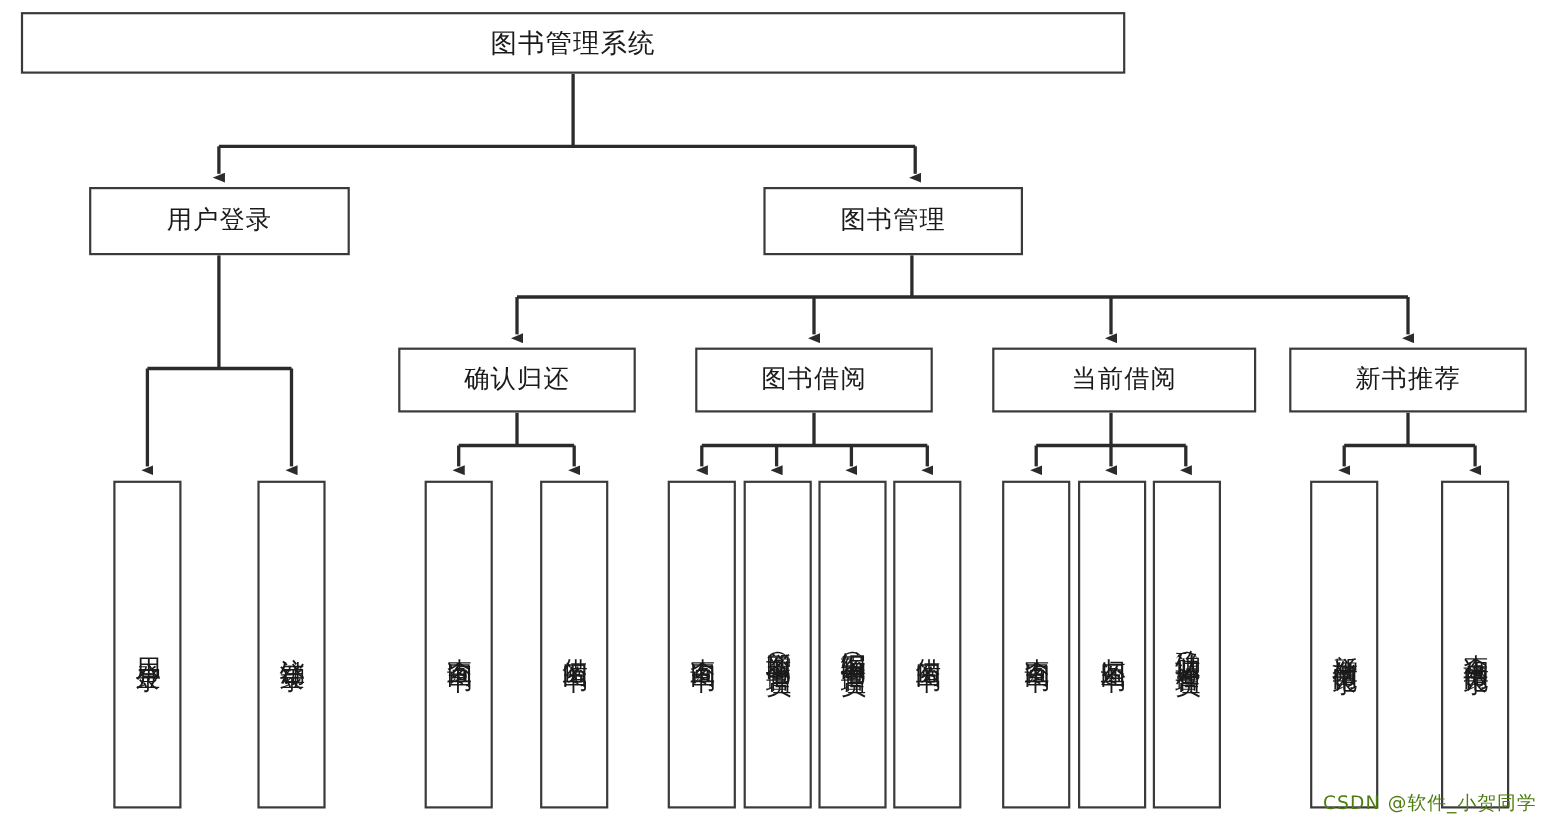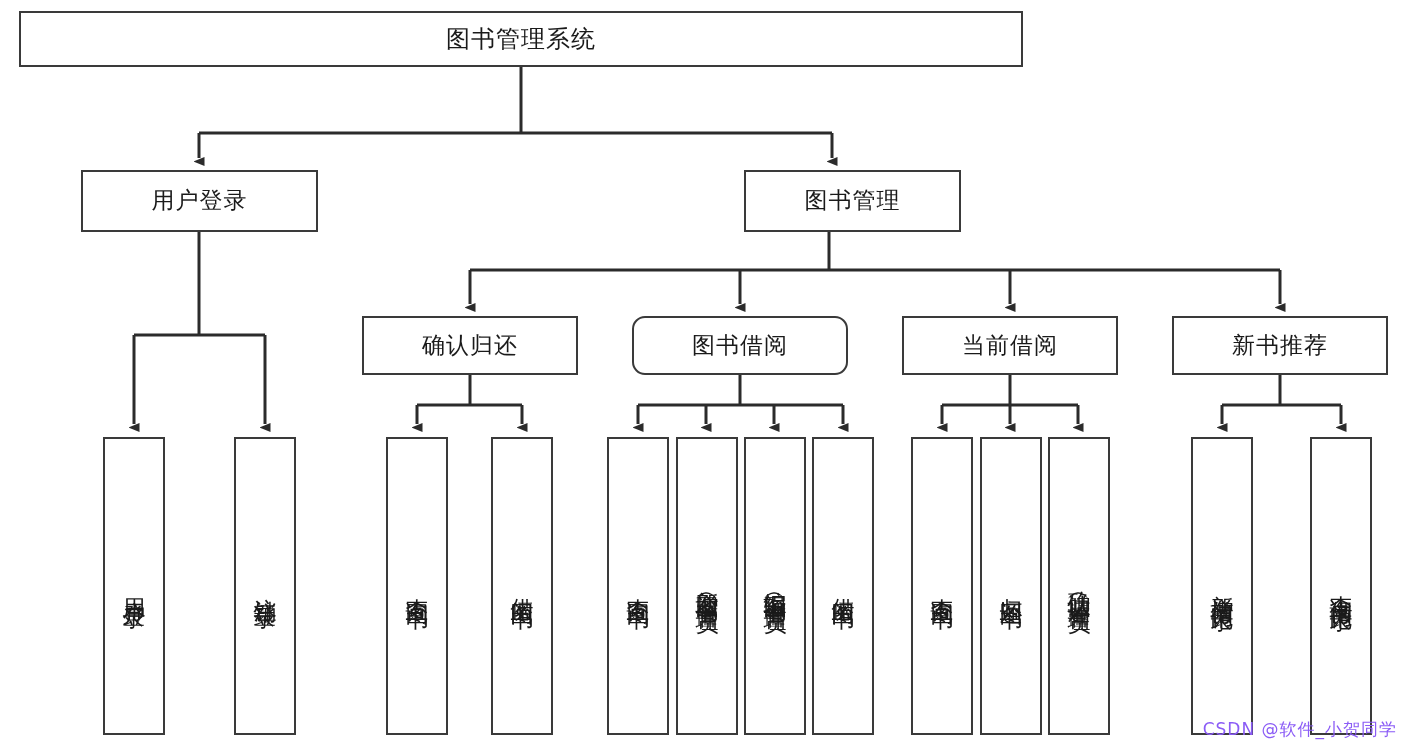--- a/index.html
+++ b/index.html
@@ -51,21 +51,21 @@
   .node.vert .vtext{
     writing-mode:vertical-rl;
     text-orientation:upright;
     display:block;
   }
   .watermark{
     position:absolute;
     right:8px;
     bottom:6px;
     font-size:17px;
-    color:#8b5cf6;
+    color:#4d7c0f;
     letter-spacing:1px;
     z-index:5;
     white-space:nowrap;
     font-family:"DejaVu Sans","Liberation Sans",sans-serif;
   }
 </style>
 </head>
 <body>
 
 <div id="canvas">
@@ -120,31 +120,31 @@
     </g>
   </svg>
 
   <div class="node horiz root" style="left:19px;top:11px;width:1004px;height:56px;">
     <span>图书管理系统</span>
   </div>
 
   <div class="node horiz" style="left:81px;top:170px;width:237px;height:62px;">
     <span>用户登录</span>
   </div>
-  <div class="node horiz" style="left:744px;top:170px;width:217px;height:62px;">
+  <div class="node horiz" style="left:694px;top:170px;width:236px;height:62px;">
     <span>图书管理</span>
   </div>
 
   <div class="node horiz" style="left:362px;top:316px;width:216px;height:59px;">
     <span>确认归还</span>
   </div>
-  <div class="node horiz" style="left:632px;top:316px;width:216px;height:59px;border-radius:13px;">
+  <div class="node horiz" style="left:632px;top:316px;width:216px;height:59px;">
     <span>图书借阅</span>
   </div>
-  <div class="node horiz" style="left:902px;top:316px;width:216px;height:59px;">
+  <div class="node horiz" style="left:902px;top:316px;width:240px;height:59px;">
     <span>当前借阅</span>
   </div>
   <div class="node horiz" style="left:1172px;top:316px;width:216px;height:59px;">
     <span>新书推荐</span>
   </div>
 
   <div class="node vert" style="left:103px;top:437px;width:62px;height:298px;">
     <span class="vtext">用户登录</span>
   </div>
   <div class="node vert" style="left:234px;top:437px;width:62px;height:298px;">

